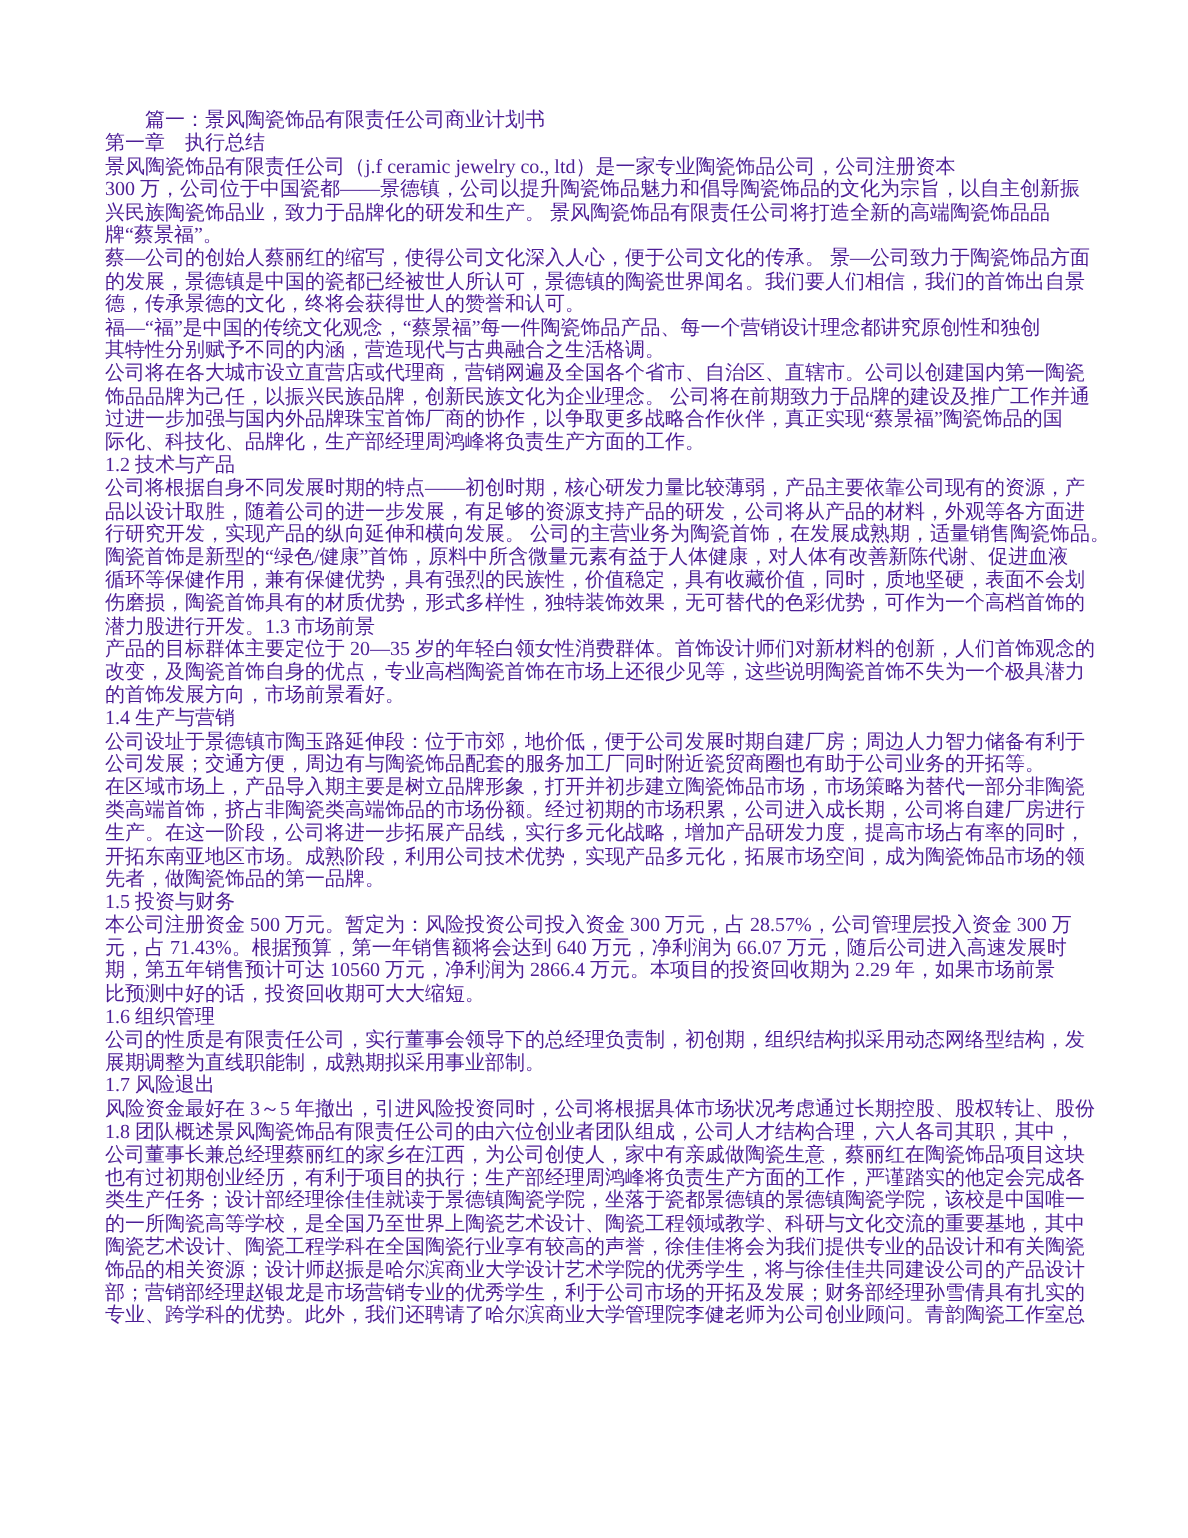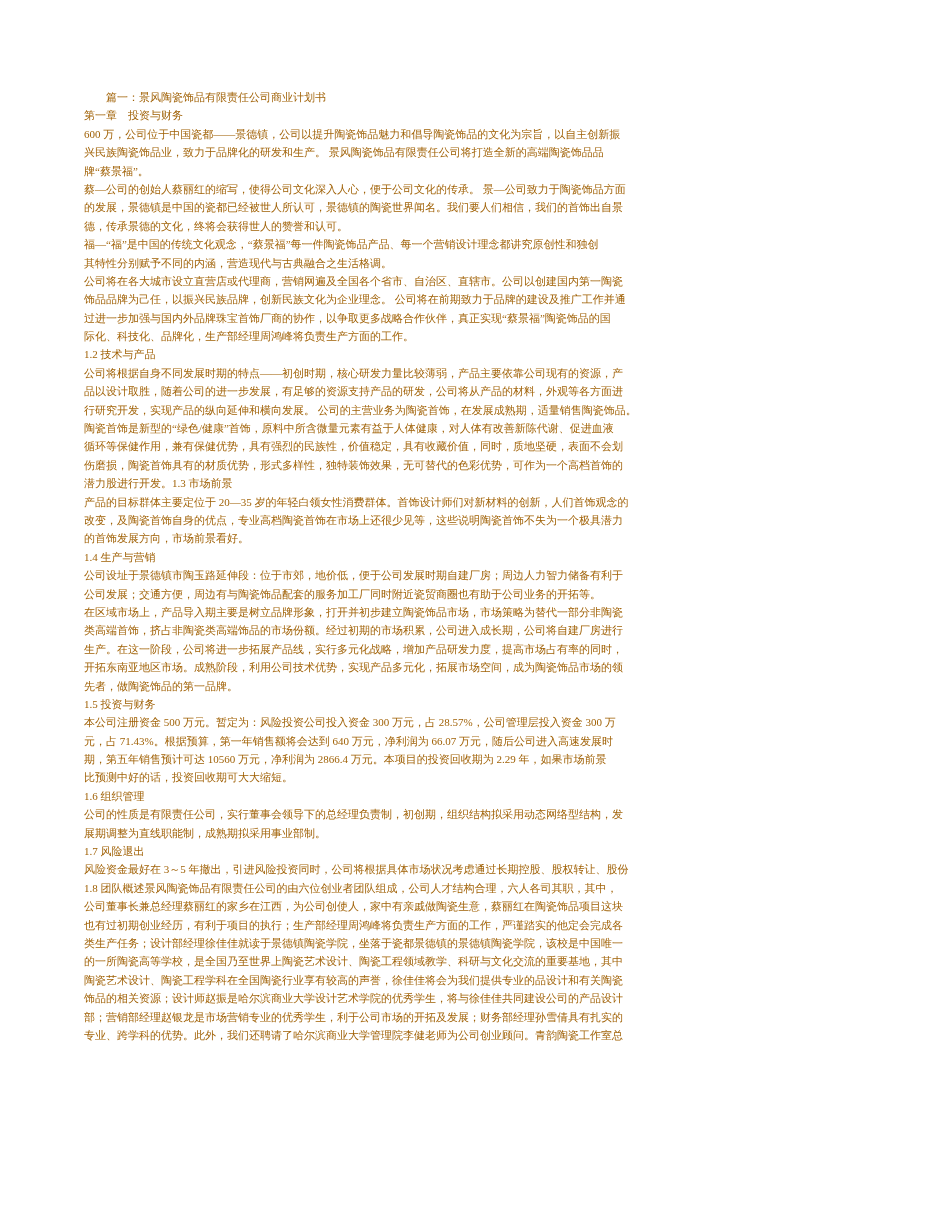--- a/index.html
+++ b/index.html
@@ -19,39 +19,40 @@
     top: 0;
     width: 950px;
     height: 1230px;
     background: #ffffff;
   }
   .textblock {
     position: absolute;
     left: 84px;
     top: 88px;
     width: 812px;
-    color: #a16207;
+    color: #4c1d95;
     font-family: "Liberation Serif", "DejaVu Serif", serif;
-    font-size: 11px;
+    font-size: 16px;
     line-height: 18.4px;
     font-weight: 400;
   }
   .line {
     white-space: pre;
     height: 18.4px;
   }
 </style>
 </head>
 <body>
 
 <div class="page">
   <div class="textblock">
       <div class="line">　　篇一：景风陶瓷饰品有限责任公司商业计划书</div>
-      <div class="line">第一章　投资与财务</div>
-      <div class="line">600 万，公司位于中国瓷都——景德镇，公司以提升陶瓷饰品魅力和倡导陶瓷饰品的文化为宗旨，以自主创新振</div>
+      <div class="line">第一章　执行总结</div>
+      <div class="line">景风陶瓷饰品有限责任公司（j.f ceramic jewelry co., ltd）是一家专业陶瓷饰品公司，公司注册资本</div>
+      <div class="line">300 万，公司位于中国瓷都——景德镇，公司以提升陶瓷饰品魅力和倡导陶瓷饰品的文化为宗旨，以自主创新振</div>
       <div class="line">兴民族陶瓷饰品业，致力于品牌化的研发和生产。 景风陶瓷饰品有限责任公司将打造全新的高端陶瓷饰品品</div>
       <div class="line">牌“蔡景福”。</div>
       <div class="line">蔡—公司的创始人蔡丽红的缩写，使得公司文化深入人心，便于公司文化的传承。 景—公司致力于陶瓷饰品方面</div>
       <div class="line">的发展，景德镇是中国的瓷都已经被世人所认可，景德镇的陶瓷世界闻名。我们要人们相信，我们的首饰出自景</div>
       <div class="line">德，传承景德的文化，终将会获得世人的赞誉和认可。</div>
       <div class="line">福—“福”是中国的传统文化观念，“蔡景福”每一件陶瓷饰品产品、每一个营销设计理念都讲究原创性和独创</div>
       <div class="line">其特性分别赋予不同的内涵，营造现代与古典融合之生活格调。</div>
       <div class="line">公司将在各大城市设立直营店或代理商，营销网遍及全国各个省市、自治区、直辖市。公司以创建国内第一陶瓷</div>
       <div class="line">饰品品牌为己任，以振兴民族品牌，创新民族文化为企业理念。 公司将在前期致力于品牌的建设及推广工作并通</div>
       <div class="line">过进一步加强与国内外品牌珠宝首饰厂商的协作，以争取更多战略合作伙伴，真正实现“蔡景福”陶瓷饰品的国</div>

